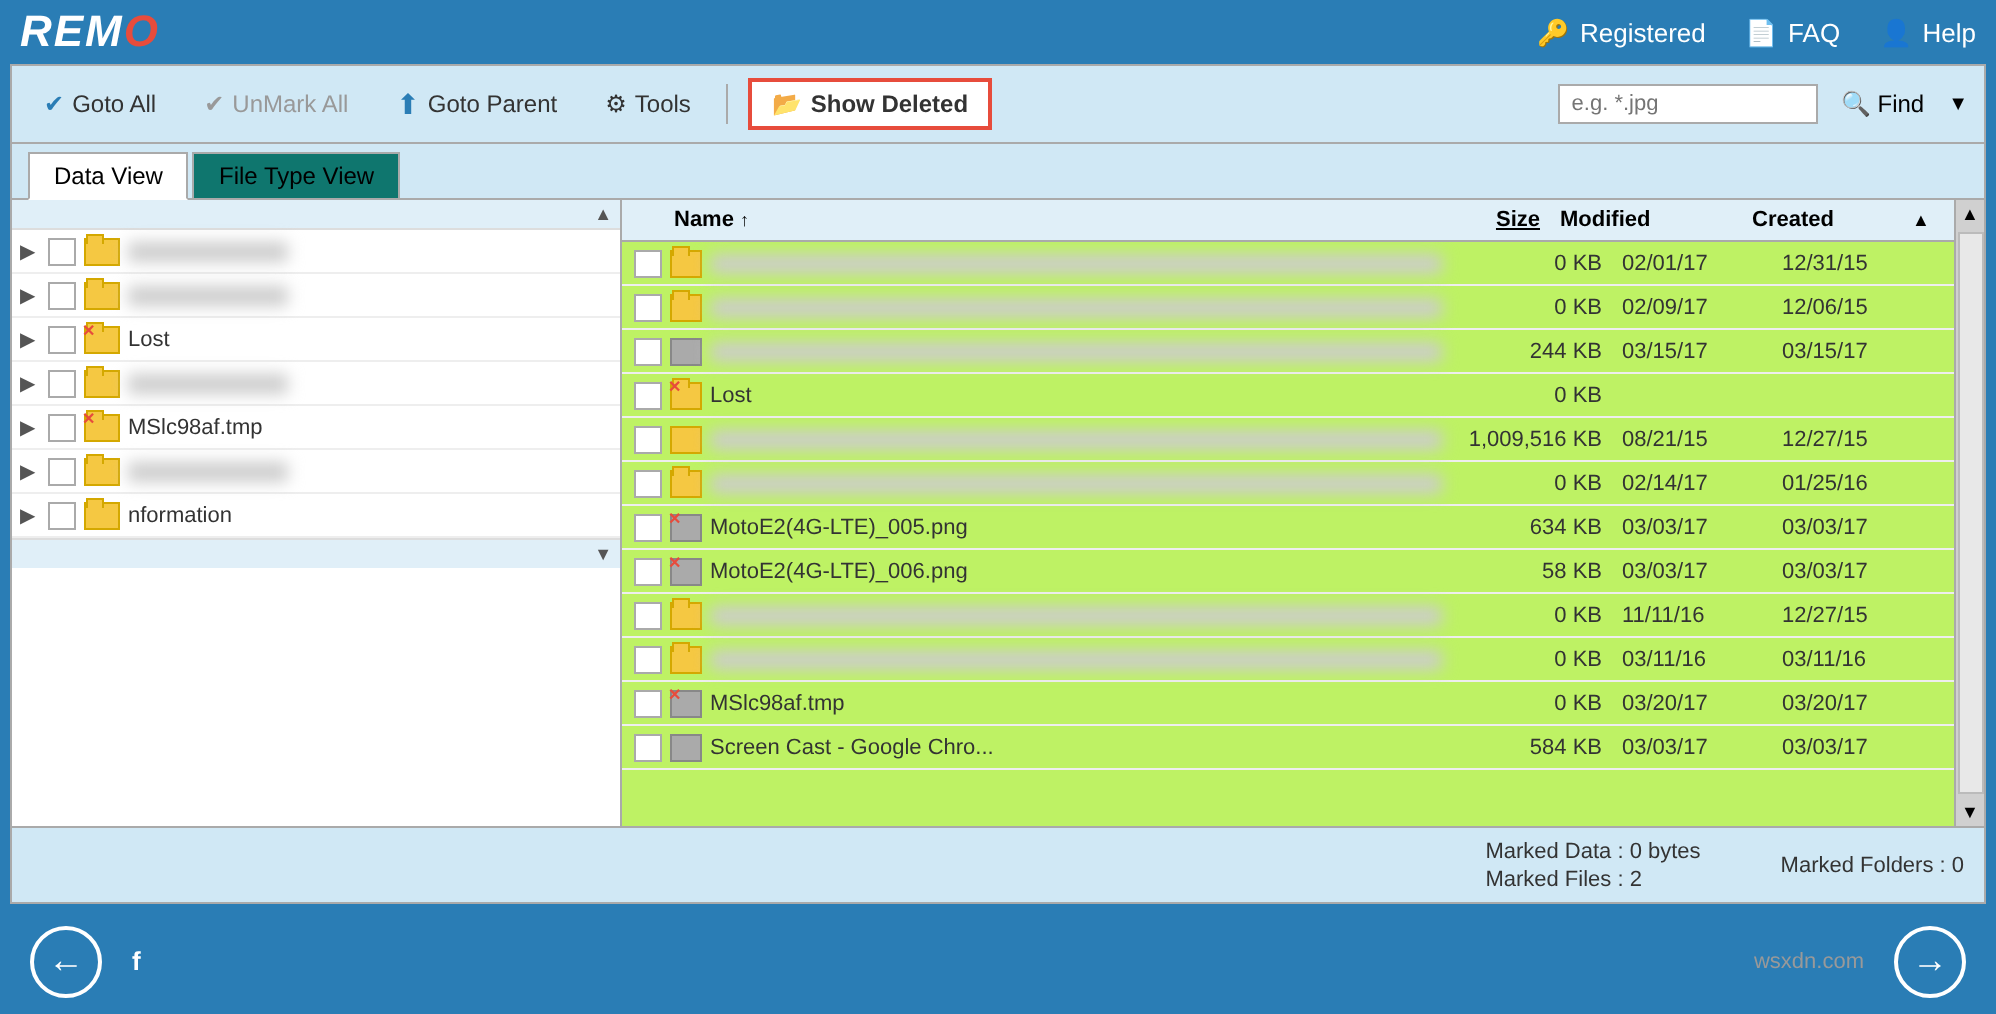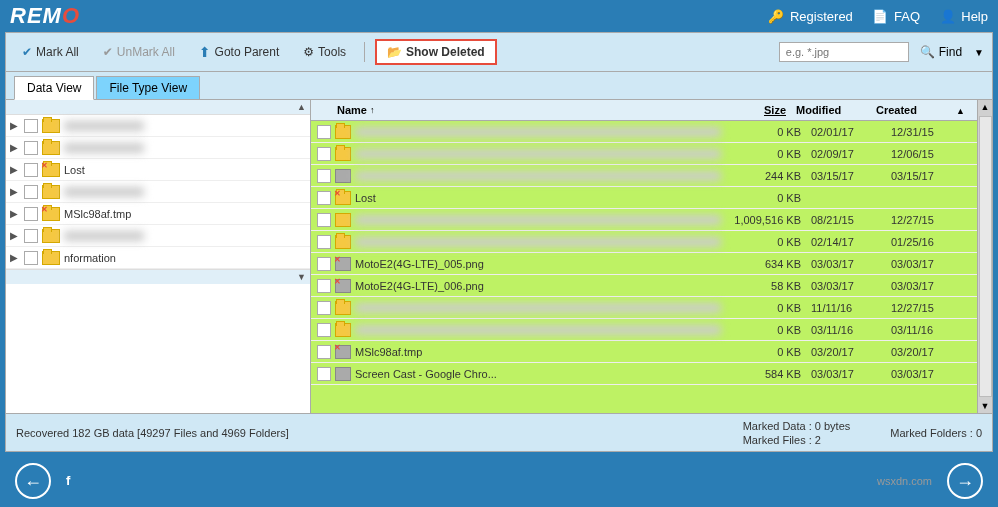--- a/index.html
+++ b/index.html
@@ -20,21 +20,21 @@
     .toolbar-btn { display: flex; align-items: center; gap: 4px; padding: 3px 8px; background: none; border: none; cursor: pointer; font-size: 12px; color: #333; }
     .toolbar-divider { width: 1px; height: 20px; background: #aaa; margin: 0 2px; }
     .show-deleted-btn { display: flex; align-items: center; gap: 4px; padding: 4px 10px; background: white; border: 2px solid #e74c3c; cursor: pointer; font-size: 12px; color: #333; font-weight: bold; }
     .search-box { margin-left: auto; display: flex; align-items: center; gap: 4px; }
     .search-input { border: 1px solid #aaa; padding: 3px 6px; font-size: 11px; width: 130px; color: #999; }
     .find-btn { display: flex; align-items: center; gap: 3px; padding: 3px 8px; background: none; border: none; cursor: pointer; font-size: 12px; }
     .dropdown-arrow { font-size: 10px; cursor: pointer; }
 
     
     .tabs { display: flex; padding: 4px 8px 0; background: #d0e8f5; border-bottom: 1px solid #aaa; }
-    .tab { padding: 4px 12px; font-size: 12px; cursor: pointer; border: 1px solid #aaa; border-bottom: none; margin-right: 2px; background: #7dd3fc; }
+    .tab { padding: 4px 12px; font-size: 12px; cursor: pointer; border: 1px solid #aaa; border-bottom: none; margin-right: 2px; background: #0f766e; }
     .tab.active { background: white; border-bottom: 1px solid white; margin-bottom: -1px; }
 
     
     .content { display: flex; flex: 1; overflow: hidden; }
 
     
     .tree-panel { width: 305px; border-right: 1px solid #aaa; background: white; overflow-y: auto; overflow-x: hidden; }
     .tree-row { display: flex; align-items: center; padding: 2px 4px; height: 22px; border-bottom: 1px solid #eee; cursor: pointer; }
     .tree-expand { font-size: 10px; color: #555; width: 12px; margin-right: 2px; }
     .tree-check { width: 14px; height: 14px; border: 1px solid #aaa; background: white; margin-right: 4px; flex-shrink: 0; }
@@ -42,21 +42,21 @@
     .tree-folder::before { content: ''; position: absolute; top: -3px; left: 0; width: 7px; height: 4px; background: #f5c842; border: 1px solid #d4a800; border-bottom: none; }
     .tree-label { font-size: 11px; color: #333; overflow: hidden; text-overflow: ellipsis; white-space: nowrap; }
     .blurred { filter: blur(4px); width: 80px; height: 10px; background: #ccc; border-radius: 2px; display: inline-block; }
 
     
     .file-panel { flex: 1; display: flex; flex-direction: column; overflow: hidden; }
     .file-table-header { display: flex; align-items: center; background: #e0eff8; border-bottom: 1px solid #aaa; padding: 4px 6px; font-size: 11px; font-weight: bold; }
     .col-check { width: 20px; flex-shrink: 0; }
     .col-name { flex: 1; display: flex; align-items: center; gap: 3px; }
     .col-size { width: 90px; text-align: right; padding-right: 10px; flex-shrink: 0; text-decoration: underline; }
-    .col-modified { width: 80px; flex-shrink: 0; }
+    .col-modified { width: 96px; flex-shrink: 0; }
     .col-created { width: 80px; flex-shrink: 0; }
     .col-scroll { width: 15px; flex-shrink: 0; }
     .sort-arrow { font-size: 9px; }
 
     .file-rows { flex: 1; overflow-y: auto; background: #bef264; }
     .file-row { display: flex; align-items: center; padding: 2px 6px; height: 22px; border-bottom: 1px solid #eee; }
     .file-icon { width: 16px; height: 14px; background: #f5c842; border: 1px solid #d4a800; position: relative; margin-right: 4px; flex-shrink: 0; }
     .file-icon::before { content: ''; position: absolute; top: -3px; left: 0; width: 7px; height: 4px; background: #f5c842; border: 1px solid #d4a800; border-bottom: none; }
     .file-name { font-size: 11px; color: #333; overflow: hidden; text-overflow: ellipsis; white-space: nowrap; flex: 1; }
     .file-size { width: 90px; text-align: right; font-size: 11px; color: #333; padding-right: 10px; flex-shrink: 0; }
@@ -95,21 +95,21 @@
       <span>Help</span>
     </div>
   </div>
 </div>
 
 <div class="main">
 
   <div class="toolbar">
     <button class="toolbar-btn">
       <span style="color:#2a7db5;">✔</span>
-      <span>Mark All</span>
+      <span>Goto All</span>
     </button>
     <button class="toolbar-btn" style="color:#999;">
       <span>✔</span>
       <span>UnMark All</span>
     </button>
     <button class="toolbar-btn">
       <span style="color:#2a7db5; font-size:14px;">⬆</span>
       <span>Goto Parent</span>
     </button>
     <button class="toolbar-btn">
@@ -351,23 +351,20 @@
 
     <div style="width:15px; background:#d0d0d0; display:flex; flex-direction:column; align-items:center; border-left:1px solid #aaa;">
       <span style="font-size:9px; cursor:pointer; padding:2px;">▲</span>
       <div style="flex:1; width:13px; background:#e8e8e8; margin:2px; border:1px solid #bbb;"></div>
       <span style="font-size:9px; cursor:pointer; padding:2px;">▼</span>
     </div>
 
   </div>
 
   <div class="status-bar">
-    <div class="status-left">
-      <span>Recovered 182 GB data [49297 Files and 4969 Folders]</span>
-    </div>
     <div class="status-right">
       <span>Marked Data : 0 bytes</span>
       <span>Marked Files : 2</span>
     </div>
     <div class="status-right2">
       <span>Marked Folders : 0</span>
     </div>
   </div>
 
 </div>

